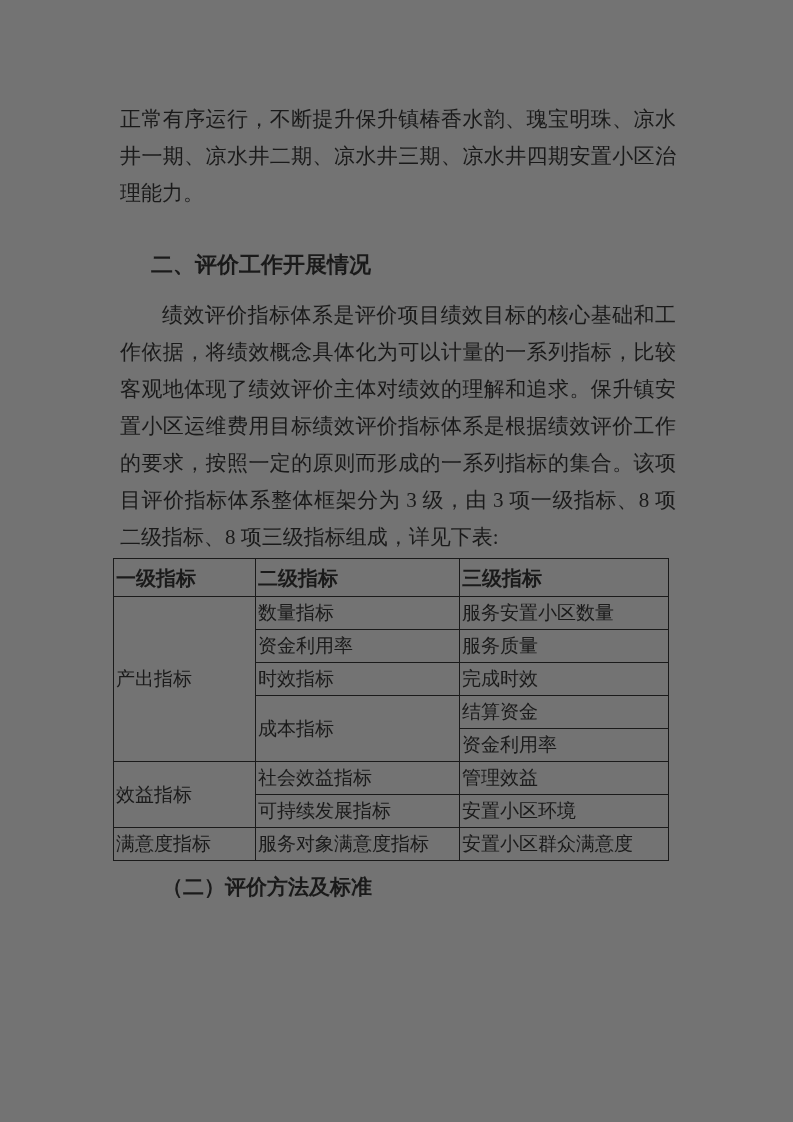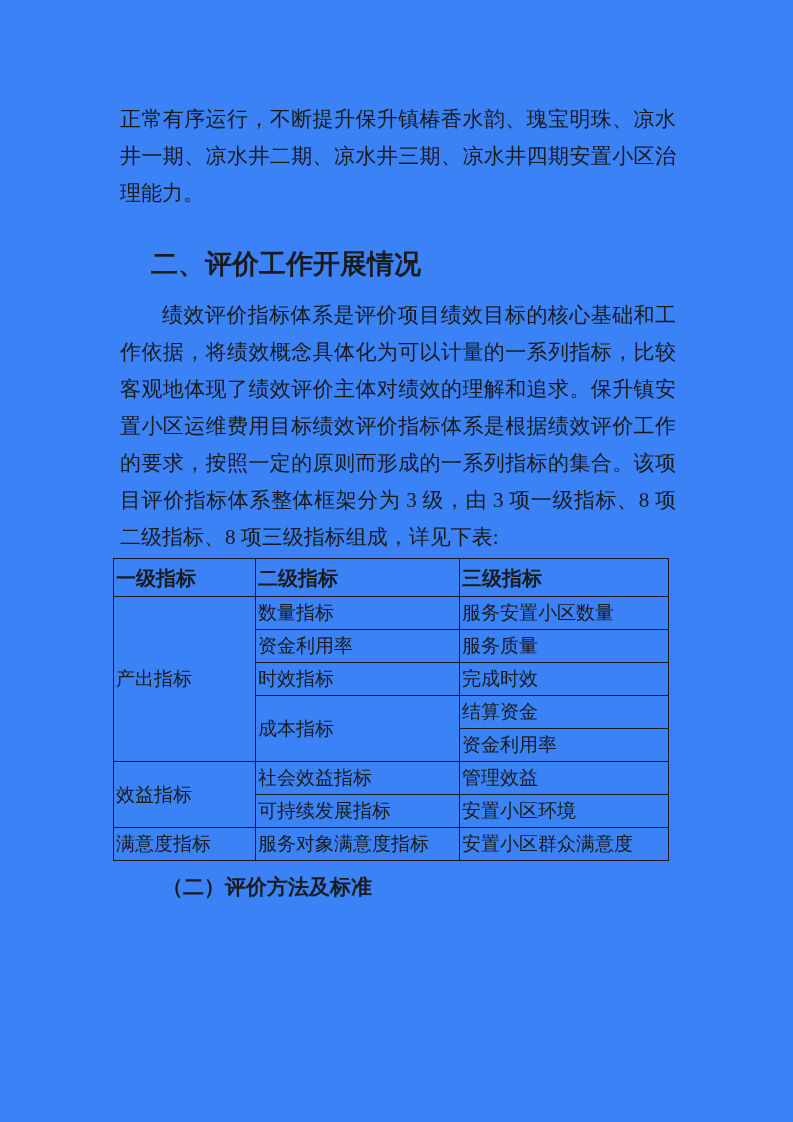--- a/index.html
+++ b/index.html
@@ -5,21 +5,21 @@
   html, body {
     margin: 0;
     padding: 0;
     background: #888;
   }
   .page {
     position: relative;
     width: 793px;
     height: 1122px;
     margin: 0 auto;
-    background: #3b82f6;
+    background: #737373;
     overflow: hidden;
     color: #1a1a1a;
   }
   .content {
     position: absolute;
     left: 120px;
     top: 0;
     width: 556px;
     font-family: "Liberation Serif", "DejaVu Serif", serif;
     font-size: 21px;
@@ -30,21 +30,21 @@
     text-align: justify;
   }
   .intro {
     margin-top: 101px;
   }
   .section-h1 {
     margin: 34px 0 0 0;
     padding-left: 31px;
     font-family: "Liberation Sans", "DejaVu Sans", sans-serif;
     font-weight: bold;
-    font-size: 27px;
+    font-size: 22px;
     line-height: 37px;
   }
   .section-h2 {
     margin: 2px 0 0 0;
     padding-left: 42px;
     font-weight: bold;
     font-size: 21px;
     line-height: 37px;
   }
   .body-para {

